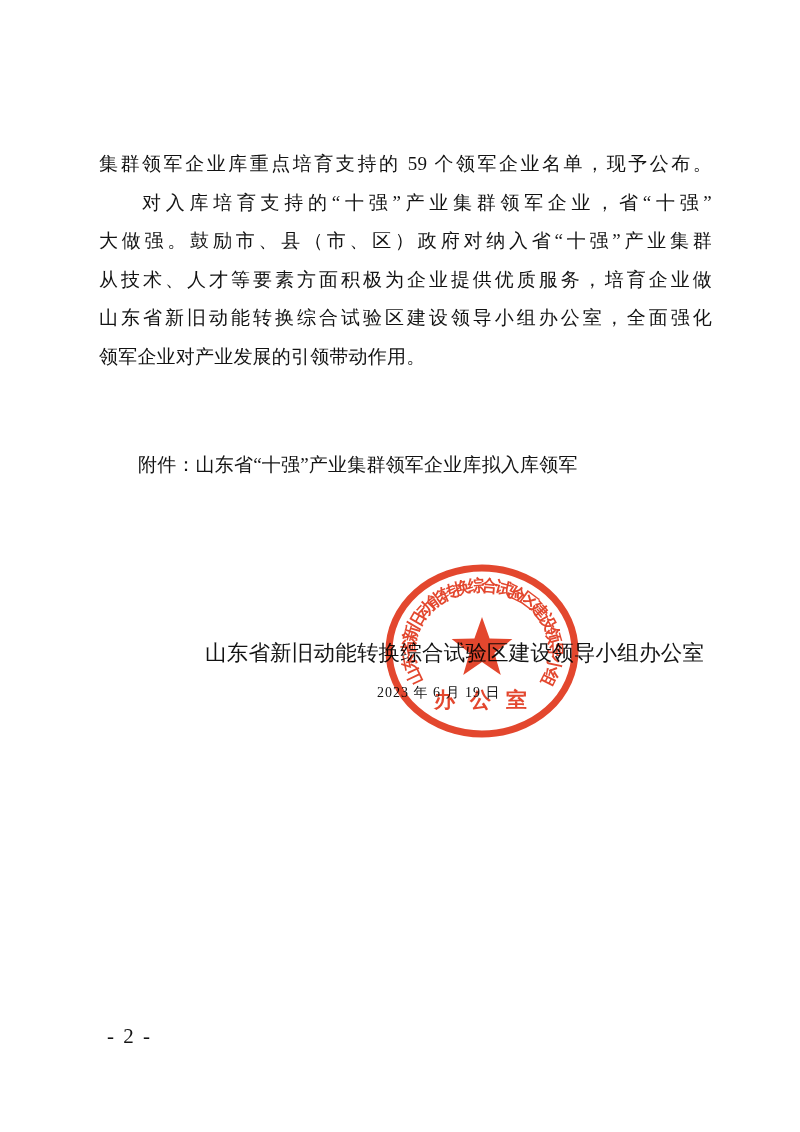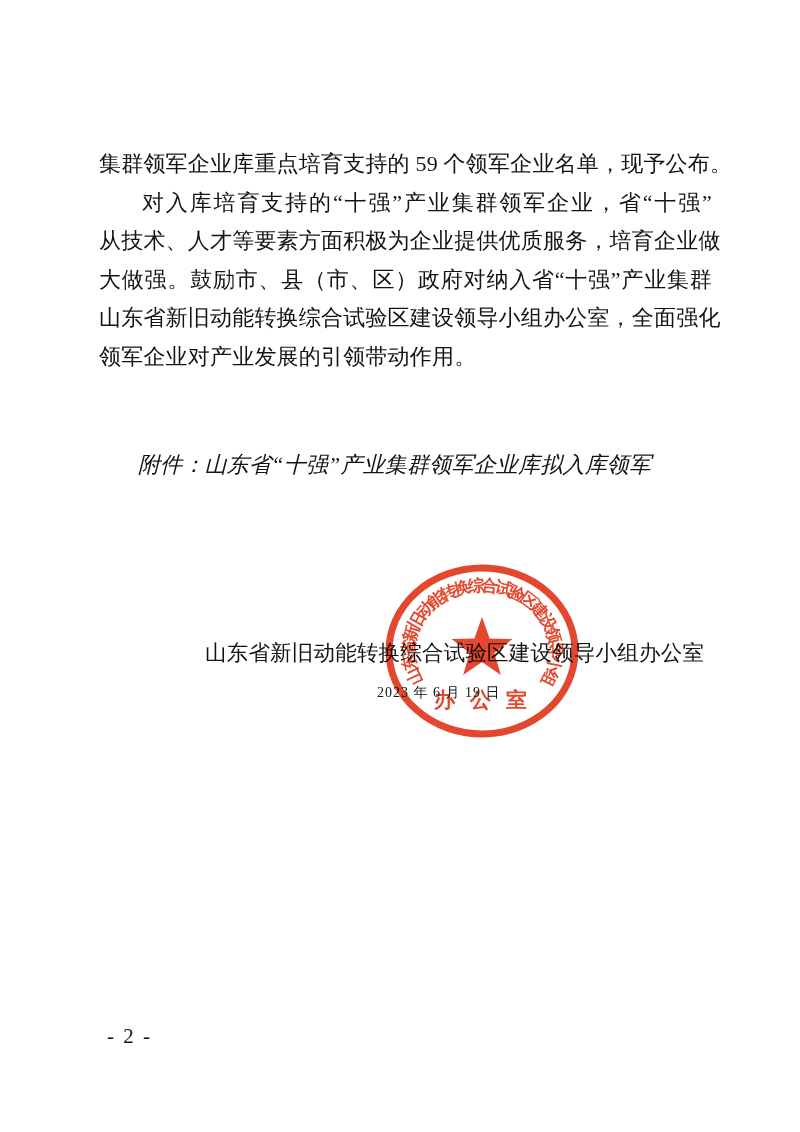--- a/index.html
+++ b/index.html
@@ -15,37 +15,37 @@
   }
   .body-text {
     position: absolute;
     left: 99px;
     top: 145px;
     width: 613px;
   }
   .line {
     height: 38.6px;
     line-height: 38.6px;
-    font-size: 22px;
+    font-size: 19px;
     white-space: nowrap;
     letter-spacing: 0.2px;
   }
   .line.fill {
     text-align: justify;
     text-align-last: justify;
     text-justify: inter-character;
   }
   .line.indent2 { padding-left: 43px; }
   .attachment {
     position: absolute;
     left: 99px;
     top: 446px;
     width: 613px;
   }
-  .attachment .att1 { padding-left: 39px; font-style: italic; }
+  .attachment .att1 { padding-left: 39px; }
   .attachment .att2 { padding-left: 108px; }
   .signature {
     position: absolute;
     left: 205px;
     top: 634px;
     font-size: 21.5px;
     line-height: 38.6px;
     white-space: nowrap;
     letter-spacing: 0.2px;
   }
@@ -89,22 +89,22 @@
   }
 </style>
 </head>
 <body>
 
 <div class="page">
 
   <main class="body-text">
     <div class="line fill">集群领军企业库重点培育支持的 59 个领军企业名单，现予公布。</div>
     <div class="line fill indent2">对入库培育支持的“十强”产业集群领军企业，省“十强”</div>
+    <div class="line fill">大做强。鼓励市、县（市、区）政府对纳入省“十强”产业集群</div>
     <div class="line fill">从技术、人才等要素方面积极为企业提供优质服务，培育企业做</div>
-    <div class="line fill">大做强。鼓励市、县（市、区）政府对纳入省“十强”产业集群</div>
     <div class="line fill">山东省新旧动能转换综合试验区建设领导小组办公室，全面强化</div>
     <div class="line">领军企业对产业发展的引领带动作用。</div>
   </main>
 
   <section class="attachment">
     <div class="line att1">附件：山东省“十强”产业集群领军企业库拟入库领军</div>
   </section>
 
   <div class="signature">山东省新旧动能转换综合试验区建设领导小组办公室</div>
   <div class="sig-date">2023 年 6 月 19 日</div>

